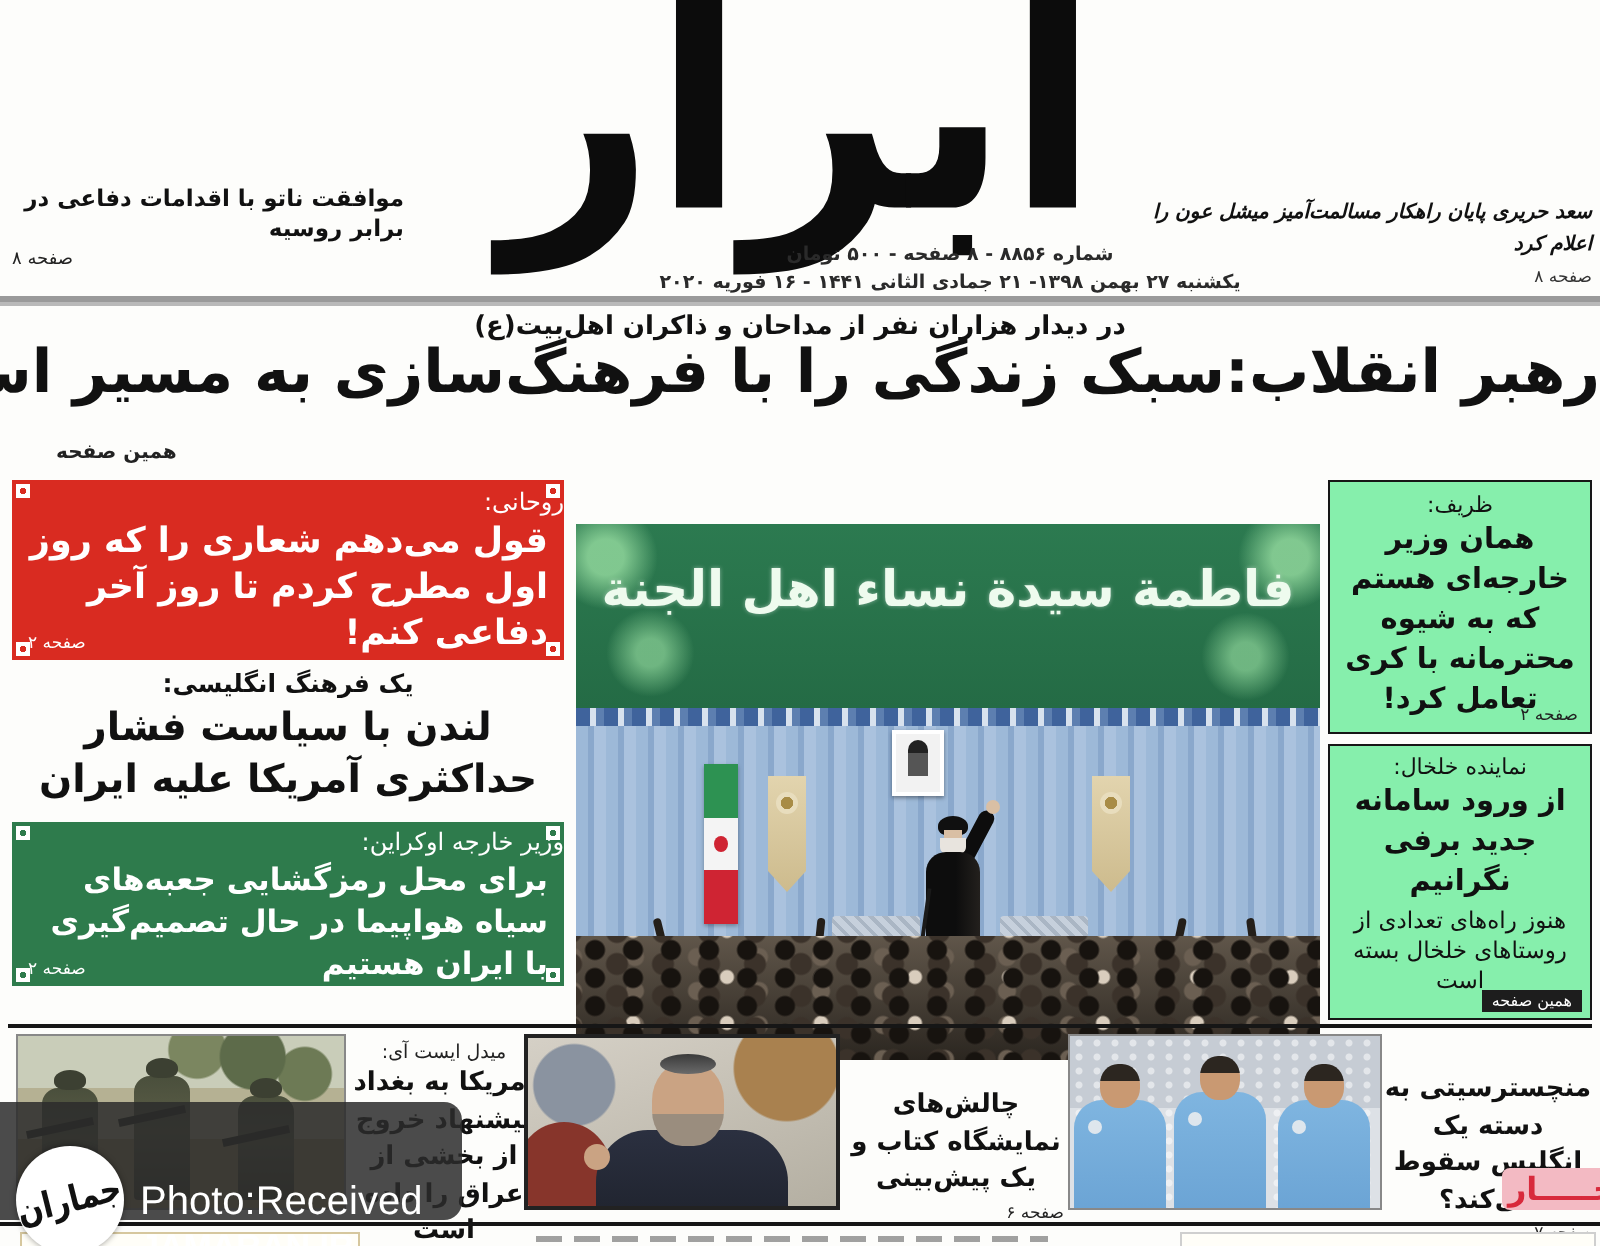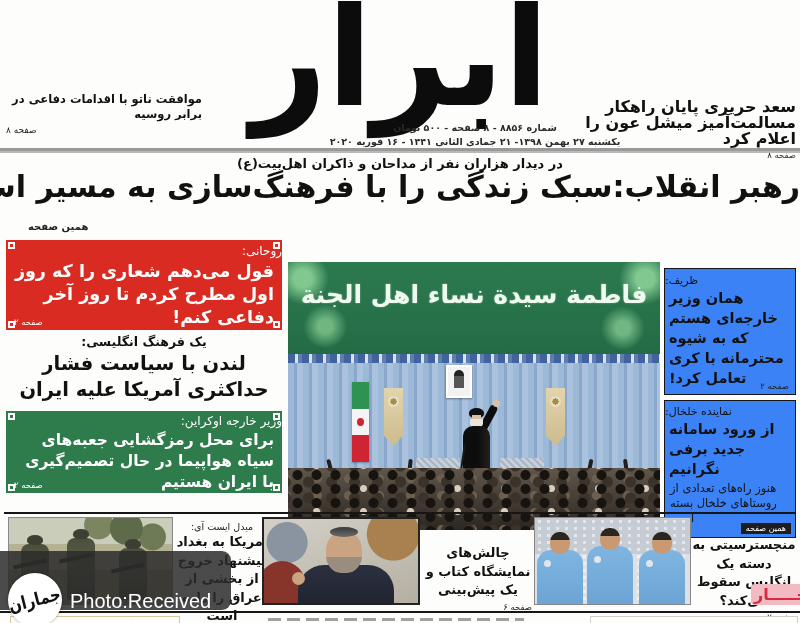--- a/index.html
+++ b/index.html
@@ -14,21 +14,21 @@
   
   .masthead{
     left:50%;top:-14px;transform:translateX(-50%) scaleY(1.04);
     font-size:132px;line-height:1.08;font-weight:bold;color:#0c0c0c;
     white-space:nowrap;letter-spacing:-4px;
   }
   .tl-story{left:6px;top:92px;width:196px;text-align:right;}
   .tl-story .h{font-size:11.5px;font-weight:bold;line-height:15px;}
   .tl-story .p{font-size:9px;margin-top:3px;text-align:left;color:#222;}
   .tr-story{left:558px;top:99px;width:238px;text-align:right;}
-  .tr-story .h{font-size:16px;font-weight:bold;line-height:16px;}
+  .tr-story .h{font-size:10px;font-weight:bold;line-height:16px;font-style:italic;}
   .tr-story .p{font-size:8.5px;margin-top:3px;color:#333;}
   .meta{left:325px;width:300px;text-align:center;font-size:9.5px;font-weight:bold;color:#2a2a2a;white-space:nowrap;}
   .meta1{top:122px;}
   .meta2{top:136px;}
   .gray-rule{left:0;top:148px;width:800px;height:5px;background:linear-gradient(180deg,#9a9a9a 0 60%,#b9b9b9 60%);}
 
   
   .lead-kicker{left:0;top:156px;width:100%;text-align:center;font-size:13px;font-weight:bold;}
   .lead-headline{left:0;top:169px;width:100%;text-align:center;font-size:30px;font-weight:bold;
     letter-spacing:-1px;white-space:nowrap;}
@@ -46,21 +46,21 @@
   .corner.dotR{background:radial-gradient(circle,#d92b21 0 1.6px,#fff 1.7px);}
   .corner.dotG{background:radial-gradient(circle,#2e7b4c 0 1.6px,#fff 1.7px);}
   .tlc{top:2px;right:2px;} .trc{top:2px;left:2px;} .blc{bottom:2px;right:2px;} .brc{bottom:2px;left:2px;}
 
   .london{left:6px;top:334px;width:276px;text-align:center;}
   .london .k{font-size:12.5px;font-weight:bold;}
   .london .h{font-size:19.5px;line-height:26px;font-weight:bold;margin-top:2px;letter-spacing:-0.5px;}
   .london .p{text-align:right;font-size:9.5px;margin-top:2px;color:#222;}
 
   
-  .rbox{left:664px;width:132px;border:1.5px solid #161616;box-sizing:border-box;text-align:left;background:#3b82f6;margin-top:28px;}
+  .rbox{left:664px;width:132px;border:1.5px solid #161616;box-sizing:border-box;text-align:center;background:#86efac;}
   .zarif{top:240px;height:127px;padding-top:5px;}
   .khalkhal{top:372px;height:138px;padding-top:4px;}
   .rbox .k{font-size:11px;}
   .rbox .h{font-size:14.5px;line-height:20px;font-weight:bold;padding:1px 4px 0;}
   .rbox .sub{font-size:11.5px;line-height:15px;padding:2px 5px 0;}
   .rbox .p{position:absolute;right:6px;bottom:3px;font-size:8.5px;color:#222;}
   .khalkhal .p{right:4px;background:#1d1d1d;color:#fff;padding:1px 5px;font-size:8px;}
 
   
   .photo{left:288px;top:240px;width:372px;height:268px;overflow:hidden;background:#9cb8d8;margin-top:22px;}

